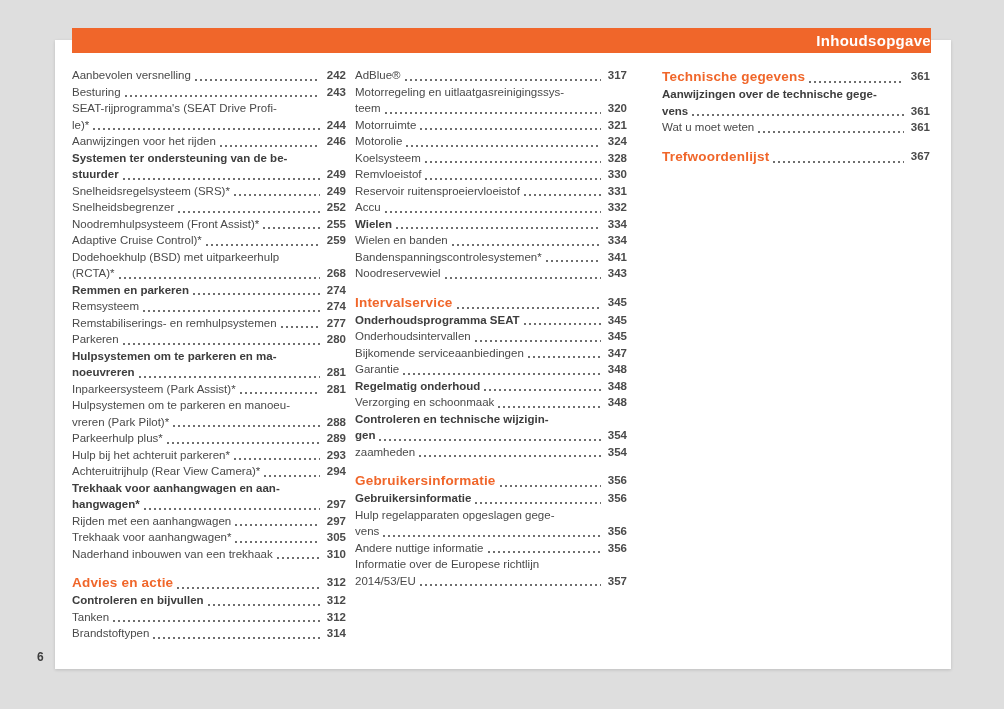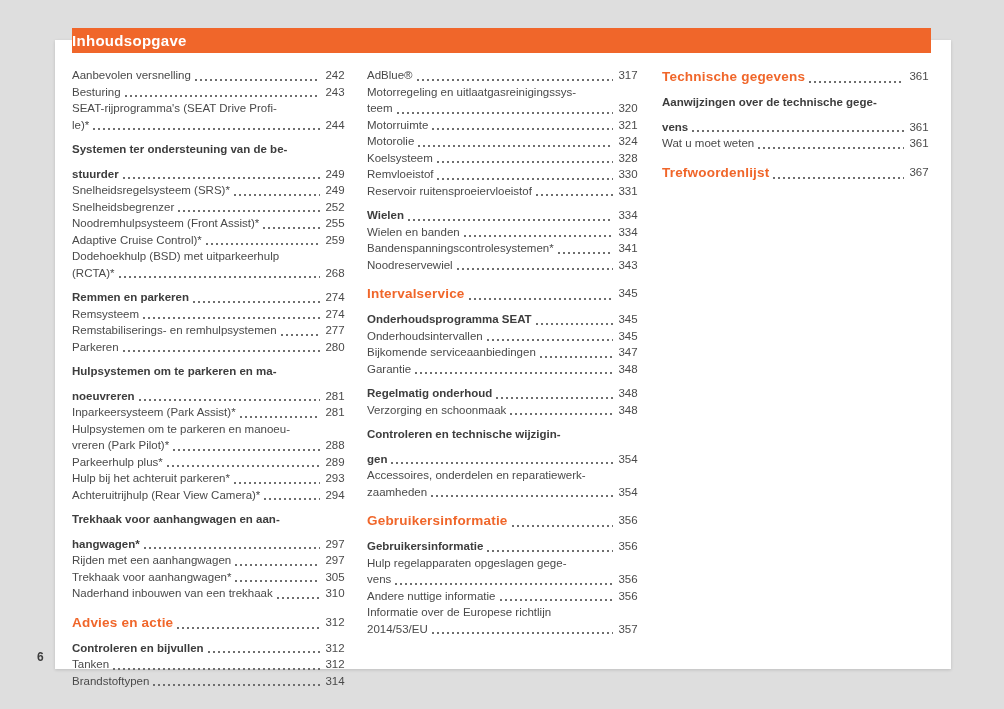--- a/index.html
+++ b/index.html
@@ -5,39 +5,39 @@
   :root { --accent:#f0662a; --text:#4a4a4a; --bold-text:#3d3d3d; --dots:#6e6e6e; }
   * { margin:0; padding:0; box-sizing:border-box; }
   html,body { width:1004px; height:709px; overflow:hidden; }
   body { background:#dedede; font-family:"Liberation Sans", sans-serif; position:relative; }
   .page {
     position:absolute; left:55px; top:40px; width:896px; height:629px;
     background:#ffffff; box-shadow:0 1px 3px rgba(0,0,0,0.15);
   }
   .header-bar {
     position:absolute; left:72px; top:28px; width:859px; height:25px;
-    background:var(--accent); display:flex; align-items:center; justify-content:flex-start;
+    background:var(--accent); display:flex; align-items:center; justify-content:flex-end;
   }
   .header-title { color:#ffffff; font-size:15px; font-weight:bold; letter-spacing:0.3px; }
   .col { position:absolute; top:67px; }
   .col-1 { left:72px;  width:274px; }
-  .col-2 { left:367px; width:272px; }
+  .col-2 { left:355px; width:272px; }
   .col-3 { left:662px; width:268px; }
   .row { display:flex; align-items:flex-end; line-height:16.5px; font-size:11.5px; color:var(--text); }
   .row .label { white-space:nowrap; }
-  .row.bold .label { font-weight:bold; color:var(--bold-text);margin-top:8px; }
+  .row.bold .label { font-weight:bold; color:var(--bold-text); }
   .row.heading { line-height:19px; }
   .row.heading .label { font-weight:bold; color:var(--accent); font-size:13.5px; letter-spacing:0.2px;text-align:right; }
   .leader { flex:1 1 auto; min-width:6px; align-self:stretch; position:relative; margin:0 2px; }
   .leader::after {
     content:""; position:absolute; left:2px; right:2px; bottom:3px; height:2px;
     background-image:radial-gradient(circle at 1px 1px, var(--dots) 1px, transparent 1.4px);
     background-size:5px 2px; background-repeat:repeat-x;
   }
-  .num { font-size:11.5px; font-weight:normal; color:var(--text); text-align:center; min-width:22px; }
+  .num { font-size:11.5px; font-weight:bold; color:var(--text); text-align:right; min-width:22px; }
   .gap { height:11px; }
   .folio { position:absolute; left:37px; top:650px; font-size:12px; font-weight:bold; color:var(--bold-text); }
 </style>
 </head>
 <body>
 
 <div class="page"></div>
 
 <div class="header-bar">
   <span class="header-title">Inhoudsopgave</span>
@@ -55,20 +55,25 @@
       <span class="num">243</span>
     </div>
     <div class="row normal">
       <span class="label">SEAT-rijprogramma's (SEAT Drive Profi-</span>
     </div>
     <div class="row normal">
       <span class="label">le)*</span>
       <span class="leader"></span>
       <span class="num">244</span>
     </div>
+    <div class="row normal">
+      <span class="label">Aanwijzingen voor het rijden</span>
+      <span class="leader"></span>
+      <span class="num">246</span>
+    </div>
     <div class="row bold">
       <span class="label">Systemen ter ondersteuning van de be-</span>
     </div>
     <div class="row bold">
       <span class="label">stuurder</span>
       <span class="leader"></span>
       <span class="num">249</span>
     </div>
     <div class="row normal">
       <span class="label">Snelheidsregelsysteem (SRS)*</span>
@@ -231,20 +236,25 @@
     <div class="row normal">
       <span class="label">Remvloeistof</span>
       <span class="leader"></span>
       <span class="num">330</span>
     </div>
     <div class="row normal">
       <span class="label">Reservoir ruitensproeiervloeistof</span>
       <span class="leader"></span>
       <span class="num">331</span>
     </div>
+    <div class="row normal">
+      <span class="label">Accu</span>
+      <span class="leader"></span>
+      <span class="num">332</span>
+    </div>
     <div class="row bold">
       <span class="label">Wielen</span>
       <span class="leader"></span>
       <span class="num">334</span>
     </div>
     <div class="row normal">
       <span class="label">Wielen en banden</span>
       <span class="leader"></span>
       <span class="num">334</span>
     </div>
@@ -294,23 +304,20 @@
       <span class="leader"></span>
       <span class="num">348</span>
     </div>
     <div class="row bold">
       <span class="label">Controleren en technische wijzigin-</span>
     </div>
     <div class="row bold">
       <span class="label">gen</span>
       <span class="leader"></span>
       <span class="num">354</span>
-    </div>
-    <div class="row normal">
-      <span class="label">Accessoires, onderdelen en reparatiewerk-</span>
     </div>
     <div class="row normal">
       <span class="label">zaamheden</span>
       <span class="leader"></span>
       <span class="num">354</span>
     </div>
     <div class="gap"></div>
     <div class="row heading">
       <span class="label">Gebruikersinformatie</span>
       <span class="leader"></span>

